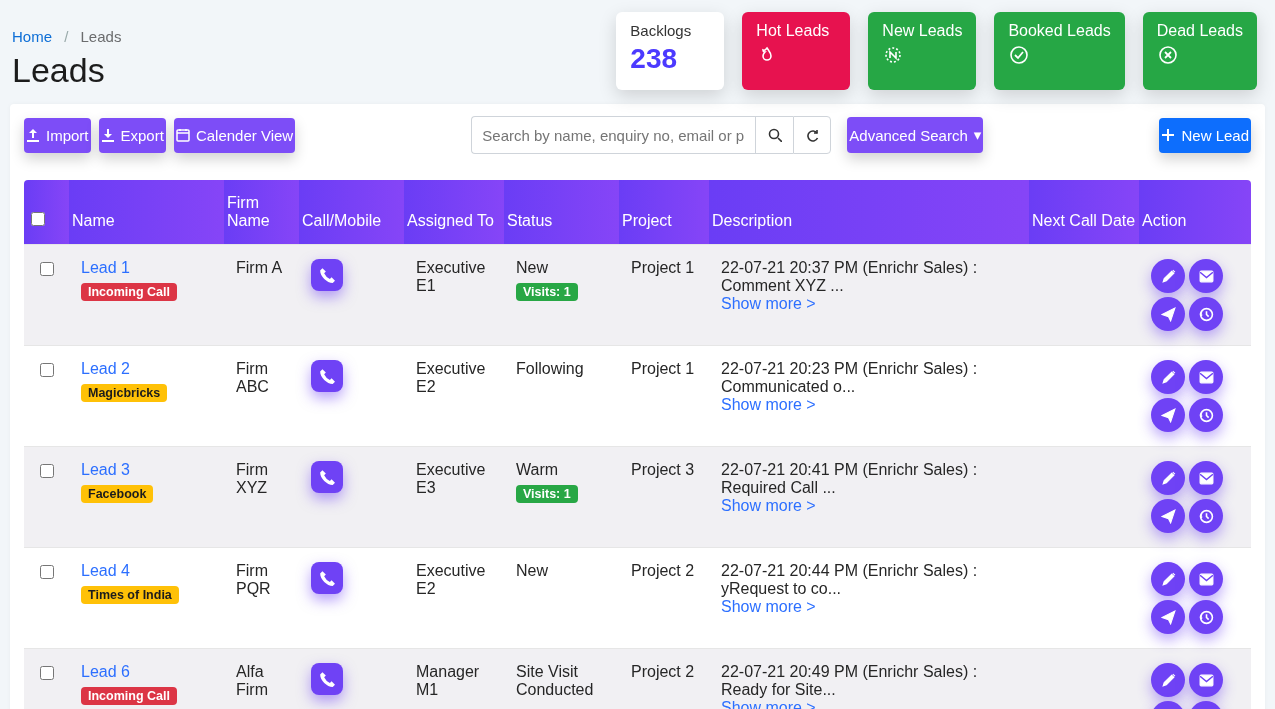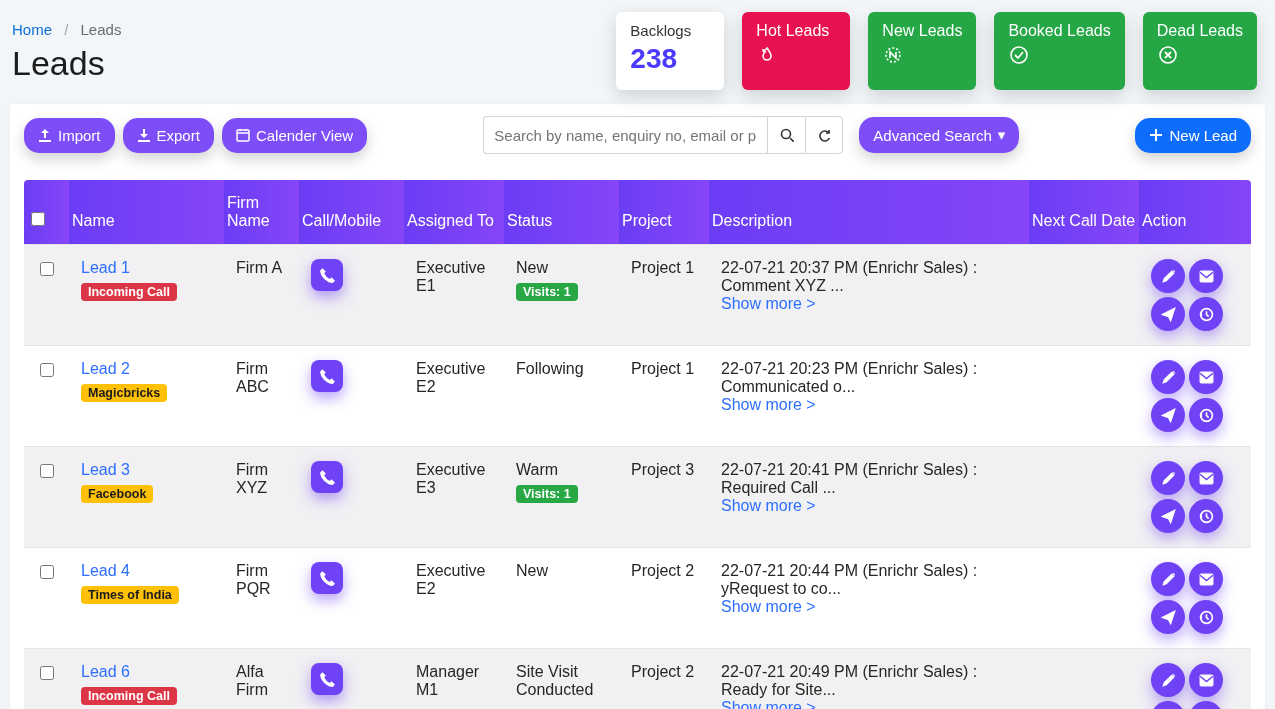--- a/index.html
+++ b/index.html
@@ -1,20 +1,20 @@
 <!DOCTYPE html>
 <html><head>
 <meta charset="utf-8">
 <style>
 :root{--purple:#6f42f5;--purple-grad:linear-gradient(90deg,#6a3df5,#8645f7);--mid-purple:#7d4df7;--blue:#2c6fff;--green:#28a745;--red:#e7124f;--red-badge:#dc3545;--yellow:#ffc107;--grey-text:#414141;--muted:#6b6c6e;--page-bg:#f2f6f9;--card-bg:#ffffff;--bs-blue:#0d6efd}
 *{box-sizing:border-box}
 body{margin:0;font-family:"Segoe UI",Arial,sans-serif;background:var(--page-bg);color:var(--grey-text);font-size:16px}
 
 
-.top{display:flex;align-items:center;padding:12px 12px 0 12px;gap:8px}
+.top{display:flex;align-items:flex-end;padding:12px 12px 0 12px;gap:8px}
 .title-area{flex:0 0 auto;padding-top:2px}
 .breadcrumb{font-size:15px;color:var(--muted)}
 .breadcrumb a{color:#0d6ed6;text-decoration:none}
 .breadcrumb .sep{margin:0 8px;color:#9aa}
 h1.page-title{margin:6px 0 0 0;font-weight:500;font-size:34px;color:#1c1c1c}
 
 .cards{margin-left:auto;display:flex;gap:18px;padding-right:6px}
 .card{min-width:108px;height:78px;border-radius:6px;padding:10px 14px 10px 14px;box-shadow:0 6px 18px rgba(0,0,0,.15)}
 .card .lbl{font-size:15px;color:#333}
 .card .val{font-size:28px;font-weight:700;margin-top:4px}
@@ -22,21 +22,21 @@
 .card.white .val{color:#4c3aff}
 .card.red{background:var(--red);color:#fff}
 .card.red .lbl,.card.green .lbl{color:#fff;font-size:16px}
 .card.green{background:#26a745;color:#fff}
 .card .icon{margin-top:4px}
 .card .icon svg{width:22px;height:22px;stroke:#fff;fill:none;stroke-width:1.6}
 
 
 .panel{background:#fff;margin:14px 10px 0 10px;border-radius:4px;padding:12px 14px;box-shadow:0 0 4px rgba(0,0,0,.04)}
 .toolbar{display:flex;align-items:center;gap:8px}
-.btn{display:inline-flex;align-items:center;gap:6px;border:none;border-radius:15px;font-size:15px;padding:9px 14px;cursor:pointer;box-shadow:0 6px 14px rgba(0,0,0,.18)}
+.btn{display:inline-flex;align-items:center;gap:6px;border:none;border-radius:4px;font-size:15px;padding:9px 2px;cursor:pointer;box-shadow:0 6px 14px rgba(0,0,0,.18)}
 .btn.purple{background:var(--mid-purple);color:#fff}
 .btn.blue{background:var(--bs-blue);color:#fff}
 .btn .i{width:14px;height:14px}
 .toolbar .search-group{margin-left:auto;display:flex}
 .search-group input{width:284px;height:38px;border:1px solid #cfd4da;border-right:none;border-radius:4px 0 0 4px;padding:0 10px;font-size:15px;color:#666}
 .icon-btn{width:38px;height:38px;border:1px solid #cfd4da;border-right:none;background:#fff;display:inline-flex;align-items:center;justify-content:center;color:#333;cursor:pointer}
 .icon-btn:last-of-type{border-right:1px solid #cfd4da;border-radius:0 4px 4px 0}
 .toolbar .new-lead{margin-left:auto}
 .toolbar .advsearch{margin-left:8px}
 

